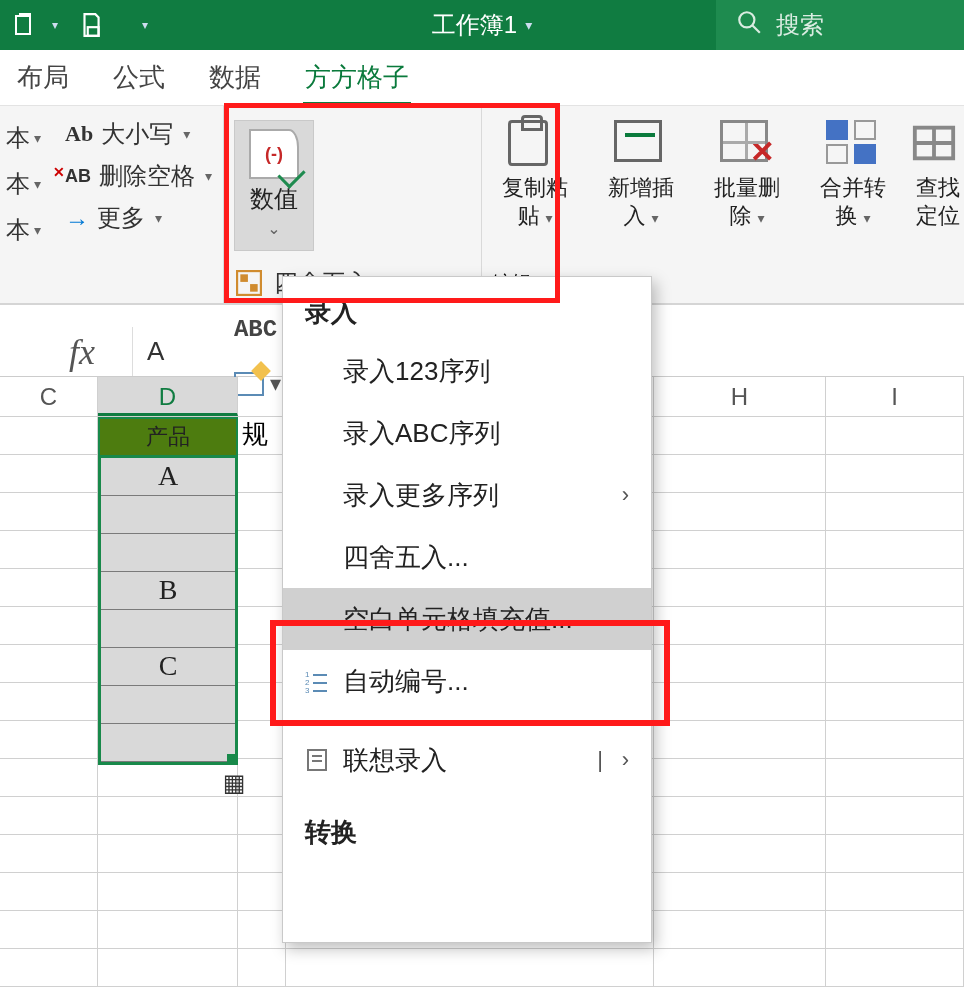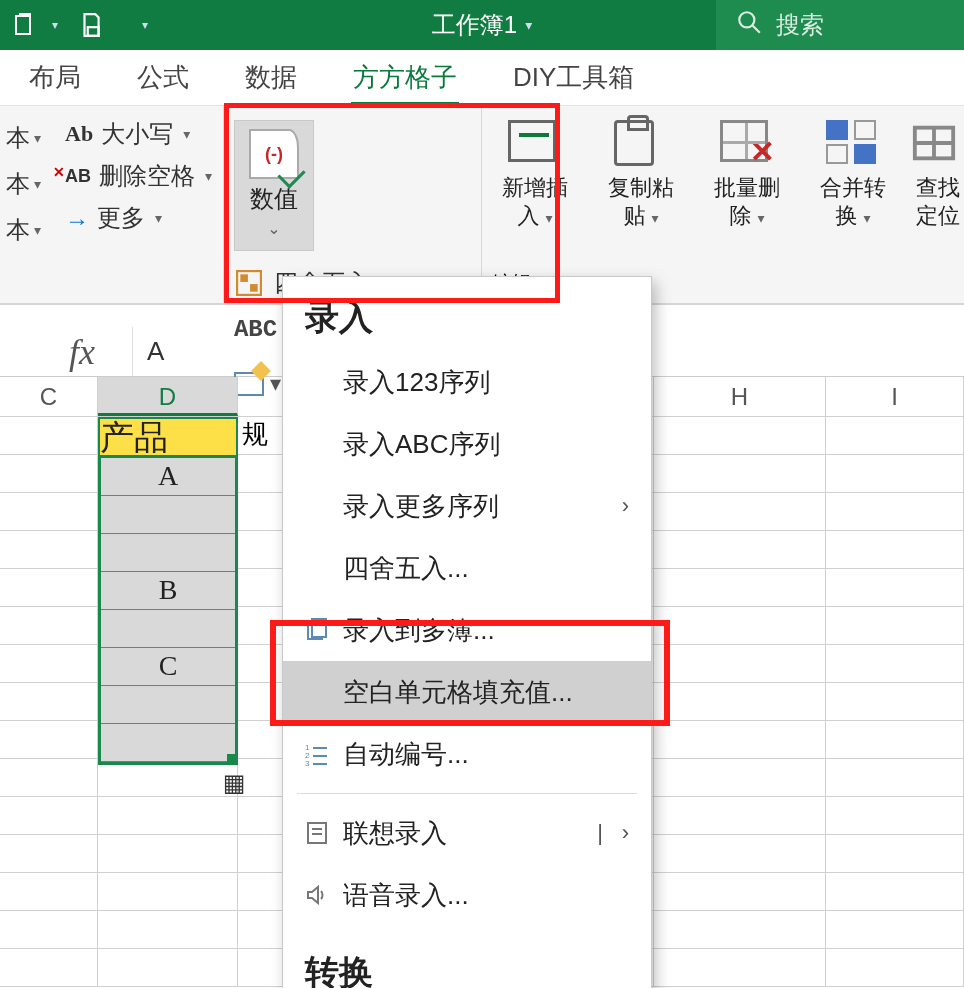--- a/index.html
+++ b/index.html
@@ -43,21 +43,21 @@
     height: 55px;
     display: flex;
     align-items: flex-end;
     gap: 40px;
     padding-left: 15px;
     color: #444;
     font-size: 26px;
     border-bottom: none;
     background:#fff;
   }
-  .tab { padding: 8px 2px 10px 2px; position: relative; margin-left: 12px; }
+  .tab { padding: 8px 2px 10px 2px; position: relative; }
   .tab.active { color:#0a7a3c; font-weight: 500;}
   .tab.active::after{
     content:"";
     position:absolute; left:0; right:0; bottom:-2px;
     height:5px; background:#107c41;
   }
 
   
   .ribbon {
     background: #f5f5f5;
@@ -172,22 +172,22 @@
 
   
   .sel-wrap {
     position:absolute;
     left: 98px;
     top: 40px;
     width: 140px;
   }
   .hdrcell {
     height:38px; border:2px solid #18894a; border-bottom:none;
-    text-align:left; font-size:34px; color:#222; line-height:36px;
-    background:#fde047;
+    text-align:center; font-size:22px; color:#222; line-height:36px;
+    background:#4d7c0f;
   }
   .selbox{
     border:3px solid #18894a;
     background:#d9d9d9;
   }
   .srow {
     height:38px; border-bottom:1px solid #7a7a7a;
     text-align:center; font-size:28px; font-family:"Times New Roman",serif;
     color:#222; line-height:36px;
   }
@@ -206,21 +206,21 @@
     position:absolute;
     left: 282px; top: 276px;
     width: 370px;
     background:#fff;
     border:1px solid #c9c9c9;
     box-shadow: 4px 6px 14px rgba(0,0,0,.25);
     z-index:20;
     padding-bottom:20px;
   }
   .menu .mhdr{
-    font-size:34px; font-weight:700; color:#222;
+    font-size:26px; font-weight:700; color:#222;
     padding:18px 22px 10px 22px;
   }
   .menu .mitem{
     display:flex; align-items:center;
     height:62px;
     padding: 0 22px 0 60px;
     font-size:26px; color:#222;
     position:relative;
   }
   .menu .mitem .micon{
@@ -277,21 +277,20 @@
     </span>
     <span>搜索</span>
   </div>
 </div>
 
 <div class="tabs">
   <div class="tab">布局</div>
   <div class="tab">公式</div>
   <div class="tab">数据</div>
   <div class="tab active">方方格子</div>
-  <div class="tab">DIY工具箱</div>
 </div>
 
 <div class="ribbon">
   <div class="left-stubs">
     <div class="stub">
         <span>本</span>
         <span class="dd">▾</span>
       </div>
     <div class="stub">
         <span>本</span>
@@ -357,29 +356,29 @@
             <span class="dd">▾</span>
           </span>
       </div>
     </div>
   </div>
 
   <div class="editgroup">
     <div class="editrow">
       <div class="lgbtn">
         <div class="lgicon">
+            <div class="clipboard-icon"></div>
+          </div>
+        <div class="lbl"><span>复制粘贴</span> <span class="dd">▾</span></div>
+      </div>
+      <div class="lgbtn">
+        <div class="lgicon">
             <div class="insert-icon"></div>
           </div>
         <div class="lbl"><span>新增插入</span> <span class="dd">▾</span></div>
-      </div>
-      <div class="lgbtn">
-        <div class="lgicon">
-            <div class="clipboard-icon"></div>
-          </div>
-        <div class="lbl"><span>复制粘贴</span> <span class="dd">▾</span></div>
       </div>
       <div class="lgbtn">
         <div class="lgicon">
             <div class="delete-icon">
               <span class="x">✕</span>
             </div>
           </div>
         <div class="lbl"><span>批量删除</span> <span class="dd">▾</span></div>
       </div>
       <div class="lgbtn">
@@ -576,29 +575,20 @@
   <div class="mitem">
       <span>录入ABC序列</span>
     </div>
   <div class="mitem">
       <span>录入更多序列</span>
       <span class="chev">›</span>
     </div>
   <div class="mitem">
       <span>四舍五入...</span>
     </div>
-  <div class="mitem">
-    <span class="micon">
-      <svg width="24" height="24" viewBox="0 0 24 24">
-          <rect x="3" y="3" width="14" height="18" fill="none" stroke="#5b8bb5" stroke-width="2"></rect>
-          <rect x="7" y="1" width="14" height="18" fill="#fff" stroke="#5b8bb5" stroke-width="2"></rect>
-        </svg>
-    </span>
-    <span>录入到多簿...</span>
-  </div>
   <div class="mitem hl">
       <span>空白单元格填充值...</span>
     </div>
   <div class="mitem">
     <span class="micon">
       <svg width="24" height="24" viewBox="0 0 24 24">
           <text x="0" y="8" font-size="8" fill="#5b8bb5">1</text>
           <line x1="8" y1="6" x2="22" y2="6" stroke="#5b8bb5" stroke-width="2"></line>
           <text x="0" y="16" font-size="8" fill="#5b8bb5">2</text>
           <line x1="8" y1="14" x2="22" y2="14" stroke="#5b8bb5" stroke-width="2"></line>
@@ -614,26 +604,17 @@
       <svg width="24" height="24" viewBox="0 0 24 24">
           <rect x="3" y="2" width="18" height="20" fill="none" stroke="#777" stroke-width="2"></rect>
           <line x1="7" y1="8" x2="17" y2="8" stroke="#777" stroke-width="2"></line>
           <line x1="7" y1="13" x2="17" y2="13" stroke="#777" stroke-width="2"></line>
         </svg>
     </span>
     <span>联想录入</span>
     <span class="chev" style="right:48px">|</span>
     <span class="chev">›</span>
   </div>
-  <div class="mitem">
-    <span class="micon">
-      <svg width="24" height="24" viewBox="0 0 24 24">
-          <path d="M3 9v6h4l6 5V4L7 9H3z" fill="none" stroke="#777" stroke-width="2"></path>
-          <path d="M16 8c2 2 2 6 0 8" fill="none" stroke="#777" stroke-width="2"></path>
-        </svg>
-    </span>
-    <span>语音录入...</span>
-  </div>
   <div class="mhdr" style="padding-top:24px">转换</div>
   <div class="mitem" style="color:#888"></div>
 </div>
 
 <div class="redbox2"></div>
 
 </body></html>

